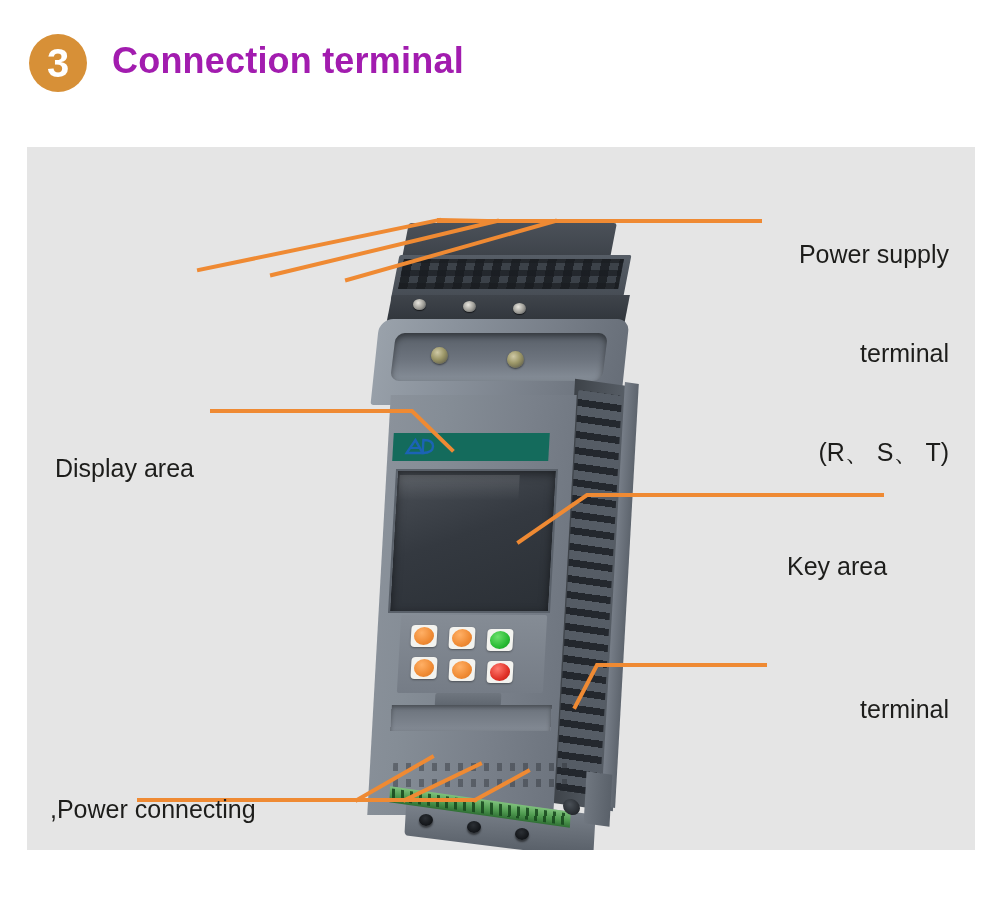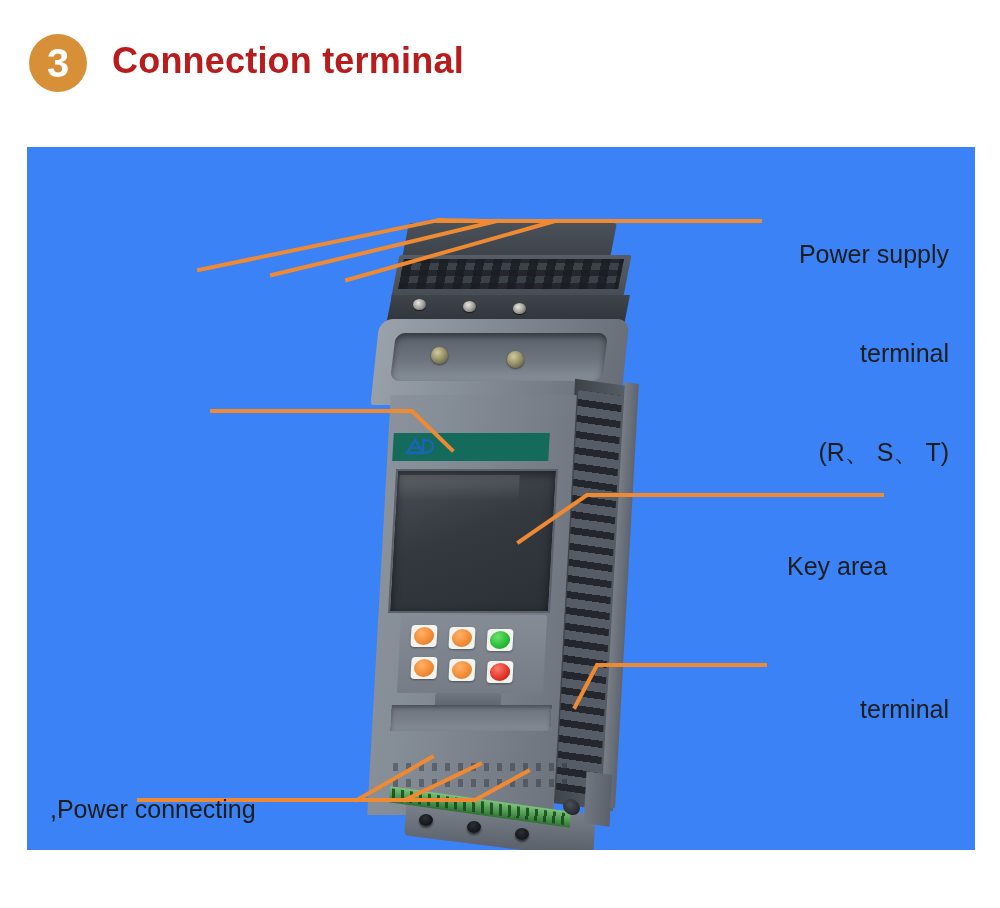--- a/index.html
+++ b/index.html
@@ -33,31 +33,31 @@
     font-weight: bold;
     line-height: 58px;
     text-align: center;
     font-family: "Liberation Sans", sans-serif;
   }
   #header-title {
     position: absolute;
     left: 112px; top: 40px;
     font-size: 36px;
     font-weight: bold;
-    color: #b91c1c;
+    color: #a21caf;
     letter-spacing: 0.2px;
     white-space: nowrap;
   }
 
   
   #panel {
     position: absolute;
     left: 27px; top: 147px;
     width: 948px; height: 703px;
-    background: #3b82f6;
+    background: #e5e5e5;
     overflow: hidden;
     text-decoration: underline;
   }
 
   
   .callout {
     position: absolute;
     color: #1d1d1b;
     font-size: 25px;
     line-height: 33px;
@@ -427,20 +427,23 @@
       <path d="M448 653 L112 653"></path>
     </g>
   </svg>
 
   <div class="callout right-align" id="label-power">
     <div>Power supply</div>
     <div>terminal</div>
     <div>(R、 S、 T)</div>
   </div>
 
+  <div class="callout left-align" id="label-display">
+    <div>Display area</div>
+  </div>
 
   <div class="callout left-align" id="label-key">
     <div>Key area</div>
   </div>
 
   <div class="callout right-align" id="label-control">
     <div>terminal</div>
   </div>
 
   <div class="callout left-align" id="label-motor">

